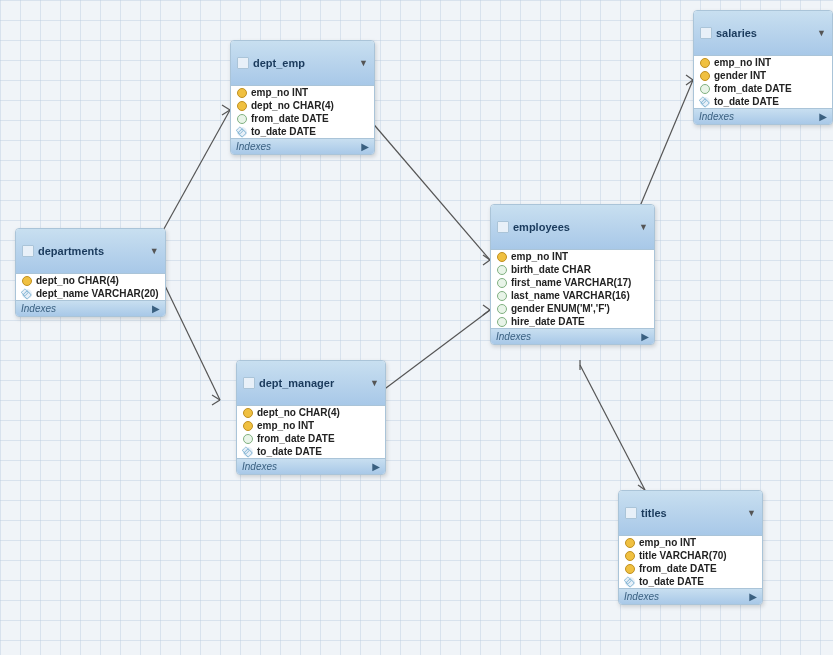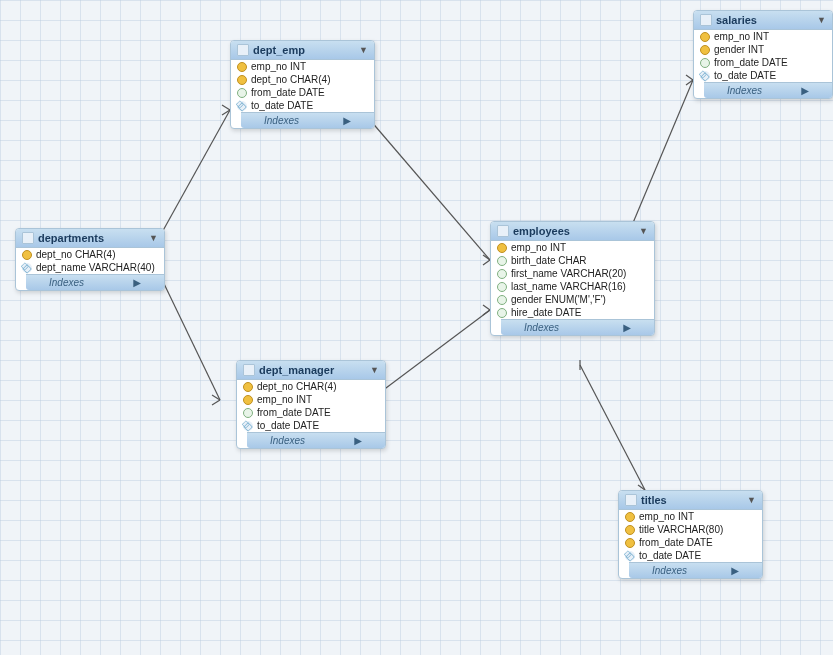--- a/index.html
+++ b/index.html
@@ -22,21 +22,21 @@
       background: #fff;
       border: 1px solid #aac4d8;
       border-radius: 4px;
       min-width: 140px;
       box-shadow: 1px 2px 4px rgba(0,0,0,0.15);
     }
 
     .table-header {
       background: linear-gradient(to bottom, #c8dff0, #a8c8e8);
       border-bottom: 1px solid #aac4d8;
-      padding: 3px 6px;
+      padding: 16px 6px;
       display: flex;
       align-items: center;
       gap: 4px;
       border-radius: 3px 3px 0 0;
       cursor: move;
     }
 
     .table-header-icon {
       width: 12px;
       height: 12px;
@@ -104,31 +104,31 @@
       background: #e8f4e8;
       border: 1px solid #80b080;
       border-radius: 50%;
       flex-shrink: 0;
       display: inline-block;
     }
 
     .field-text {
       font-size: 10px;
       color: #222;
+      font-weight: bold;
     }
 
     .table-indexes {
       background: linear-gradient(to bottom, #c8dff0, #a8c8e8);
-      padding: 2px 23px;
+      padding: 2px 5px;
       display: flex;
       align-items: center;
       justify-content: space-between;
       border-top: 1px solid #aac4d8;
       border-radius: 0 0 3px 3px;
-      margin-left: 10px;
     }
 
     .indexes-label {
       font-size: 10px;
       color: #3a6080;
       font-style: italic;
     }
 
     .indexes-arrow {
       font-size: 10px;
@@ -201,21 +201,21 @@
     <span class="table-header-icon"></span>
     <span class="table-title">departments</span>
     <span class="table-dropdown">▼</span>
   </div>
   <div class="table-row">
     <span class="field-icon-pk"></span>
     <span class="field-text">dept_no CHAR(4)</span>
   </div>
   <div class="table-row">
     <span class="field-icon-fk" style="width: 10px; height: 10px; display: inline-block; flex-shrink: 0; color: rgb(122, 176, 208); font-size: 12px; line-height: 10px; text-align: center;">◇</span>
-    <span class="field-text">dept_name VARCHAR(40)</span>
+    <span class="field-text">dept_name VARCHAR(20)</span>
   </div>
   <div class="table-indexes">
     <span class="indexes-label">Indexes</span>
     <span class="indexes-arrow">▶</span>
   </div>
 </div>
 
 <div class="table-card" style="left:230px; top:40px; min-width:145px;">
   <div class="table-header">
     <span class="table-header-icon"></span>
@@ -265,37 +265,37 @@
   <div class="table-row">
     <span class="field-icon-fk" style="width: 10px; height: 10px; display: inline-block; flex-shrink: 0; color: rgb(122, 176, 208); font-size: 12px; line-height: 10px; text-align: center;">◇</span>
     <span class="field-text">to_date DATE</span>
   </div>
   <div class="table-indexes">
     <span class="indexes-label">Indexes</span>
     <span class="indexes-arrow">▶</span>
   </div>
 </div>
 
-<div class="table-card" style="left:490px; top:221px; min-width:165px;">
+<div class="table-card" style="left:490px; top:204px; min-width:165px;">
   <div class="table-header">
     <span class="table-header-icon"></span>
     <span class="table-title">employees</span>
     <span class="table-dropdown">▼</span>
   </div>
   <div class="table-row">
     <span class="field-icon-pk"></span>
     <span class="field-text">emp_no INT</span>
   </div>
   <div class="table-row">
     <span class="field-icon-regular"></span>
     <span class="field-text">birth_date CHAR</span>
   </div>
   <div class="table-row">
     <span class="field-icon-regular"></span>
-    <span class="field-text">first_name VARCHAR(20)</span>
+    <span class="field-text">first_name VARCHAR(17)</span>
   </div>
   <div class="table-row">
     <span class="field-icon-regular"></span>
     <span class="field-text">last_name VARCHAR(16)</span>
   </div>
   <div class="table-row">
     <span class="field-icon-regular"></span>
     <span class="field-text">gender ENUM('M','F')</span>
   </div>
   <div class="table-row">
@@ -341,21 +341,21 @@
     <span class="table-header-icon"></span>
     <span class="table-title">titles</span>
     <span class="table-dropdown">▼</span>
   </div>
   <div class="table-row">
     <span class="field-icon-pk"></span>
     <span class="field-text">emp_no INT</span>
   </div>
   <div class="table-row">
     <span class="field-icon-pk"></span>
-    <span class="field-text">title VARCHAR(80)</span>
+    <span class="field-text">title VARCHAR(70)</span>
   </div>
   <div class="table-row">
     <span class="field-icon-pk"></span>
     <span class="field-text">from_date DATE</span>
   </div>
   <div class="table-row">
     <span class="field-icon-fk" style="width: 10px; height: 10px; display: inline-block; flex-shrink: 0; color: rgb(122, 176, 208); font-size: 12px; line-height: 10px; text-align: center;">◇</span>
     <span class="field-text">to_date DATE</span>
   </div>
   <div class="table-indexes">

